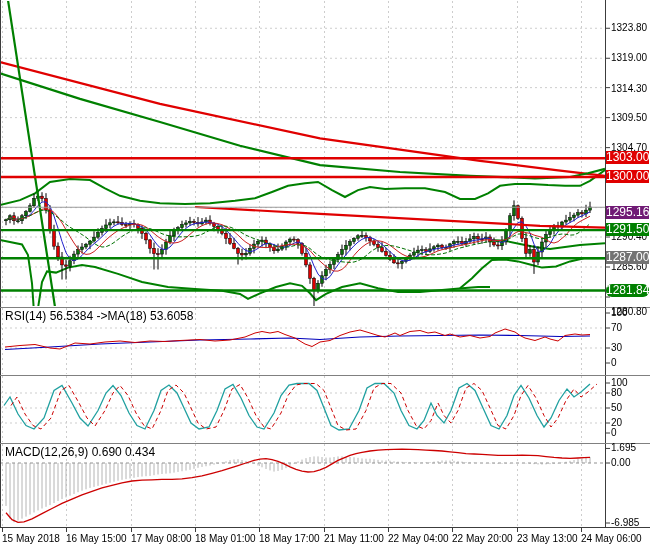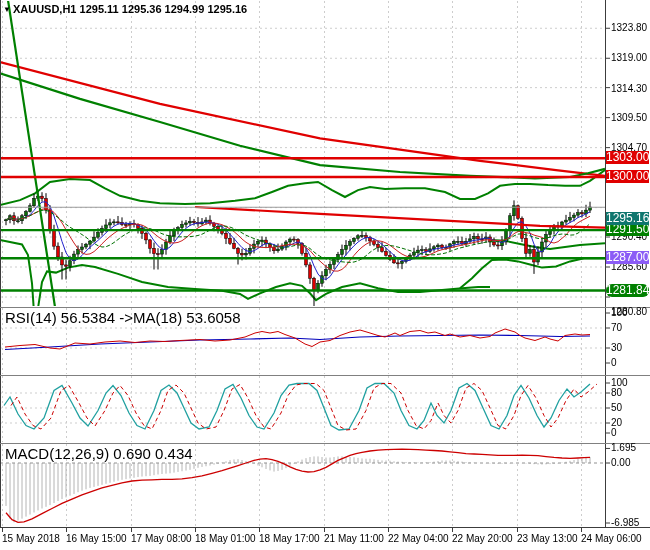--- a/index.html
+++ b/index.html
@@ -2,21 +2,21 @@
 <html><head>
 <meta charset="utf-8">
 <style>
   html,body{margin:0;padding:0;background:#fff;}
   #app{position:relative;width:650px;height:550px;background:#fff;overflow:hidden;
        font-family:"Liberation Sans",sans-serif;color:#000;}
   #chart-svg{position:absolute;left:0;top:0;}
   .overlay{position:absolute;left:0;top:0;width:650px;height:550px;pointer-events:none;}
   #chart-title{position:absolute;left:3px;top:3px;font-size:11px;font-weight:bold;white-space:nowrap;}
   #chart-title .tri{font-size:8px;vertical-align:1px;margin-right:2px;}
-  .pane-label{position:absolute;left:5px;font-size:15px;white-space:nowrap;}
+  .pane-label{position:absolute;left:5px;font-size:12px;white-space:nowrap;}
   #rsi-label{top:309px;}
   #stoch-label{top:377px;}
   #macd-label{top:445px;}
   .axlabel{position:absolute;left:611px;font-size:10px;white-space:nowrap;}
   .badge{position:absolute;left:606px;width:43px;height:13px;font-size:12px;line-height:13px;
          text-align:center;color:#fff;white-space:nowrap;}
   .tlabel{position:absolute;top:533px;font-size:10px;white-space:nowrap;}
 </style>
 </head>
 <body>
@@ -581,24 +581,20 @@
       <line x1="605.5" y1="393" x2="610" y2="393" stroke="#3c3c3c"></line>
       <line x1="605.5" y1="408" x2="610" y2="408" stroke="#3c3c3c"></line>
       <line x1="605.5" y1="423" x2="610" y2="423" stroke="#3c3c3c"></line>
       <line x1="605.5" y1="433" x2="610" y2="433" stroke="#3c3c3c"></line>
       <line x1="605.5" y1="448.43995" x2="610" y2="448.43995" stroke="#3c3c3c"></line>
       <line x1="605.5" y1="463" x2="610" y2="463" stroke="#3c3c3c"></line>
       <line x1="605.5" y1="523.00115" x2="610" y2="523.00115" stroke="#3c3c3c"></line>
     </svg>
 
   <div class="overlay">
-    <div id="chart-title">
-      <span class="tri">▼</span><span>XAUUSD,H1</span>
-      <span>1295.11 1295.36 1294.99 1295.16</span>
-    </div>
     <div id="rsi-label" class="pane-label">RSI(14) 56.5384 -&gt;MA(18) 53.6058</div>
     <div id="macd-label" class="pane-label">MACD(12,26,9) 0.690 0.434</div>
     <div id="price-axis">
         <div class="axlabel" style="left: 611px; top: 22.25px;">1323.80</div>
         <div class="axlabel" style="left: 611px; top: 52.25px;">1319.00</div>
         <div class="axlabel" style="left: 611px; top: 83px;">1314.30</div>
         <div class="axlabel" style="left: 611px; top: 111.625px;">1309.50</div>
         <div class="axlabel" style="left: 611px; top: 141.625px;">1304.70</div>
         <div class="axlabel" style="left: 611px; top: 231px;">1290.40</div>
         <div class="axlabel" style="left: 611px; top: 261px;">1285.60</div>
@@ -611,23 +607,23 @@
         <div class="axlabel" style="left: 611px; top: 387px;">80</div>
         <div class="axlabel" style="left: 611px; top: 402px;">50</div>
         <div class="axlabel" style="left: 611px; top: 417px;">20</div>
         <div class="axlabel" style="left: 611px; top: 427px;">0</div>
         <div class="axlabel" style="left: 611px; top: 442.44px;">1.695</div>
         <div class="axlabel" style="left: 611px; top: 457px;">0.00</div>
         <div class="axlabel" style="left: 611px; top: 517.001px;">-6.985</div>
         <div class="badge" style="left: 606px; top: 151.25px; background: rgb(224, 0, 0);">1303.00</div>
         <div class="badge" style="left: 606px; top: 170px; background: rgb(224, 0, 0);">1300.00</div>
         <div class="badge" style="left: 606px; top: 223.125px; background: rgb(0, 128, 0);">1291.50</div>
-        <div class="badge" style="left: 606px; top: 251.25px; background: #8b5cf6;">1287.00</div>
+        <div class="badge" style="left: 606px; top: 251.25px; background: #737373;">1287.00</div>
         <div class="badge" style="left: 606px; top: 283.5px; background: rgb(0, 128, 0); border-radius: 6px;">1281.84</div>
-        <div class="badge" style="left: 606px; top: 212px; background: #0f766e;">1295.16</div>
+        <div class="badge" style="left: 606px; top: 206px; background: #701a75;">1295.16</div>
       </div>
     <div id="time-axis">
         <div class="tlabel" style="left: 2px;">15 May 2018</div>
         <div class="tlabel" style="left: 66px;">16 May 15:00</div>
         <div class="tlabel" style="left: 131px;">17 May 08:00</div>
         <div class="tlabel" style="left: 195px;">18 May 01:00</div>
         <div class="tlabel" style="left: 259px;">18 May 17:00</div>
         <div class="tlabel" style="left: 324px;">21 May 11:00</div>
         <div class="tlabel" style="left: 388px;">22 May 04:00</div>
         <div class="tlabel" style="left: 452px;">22 May 20:00</div>

